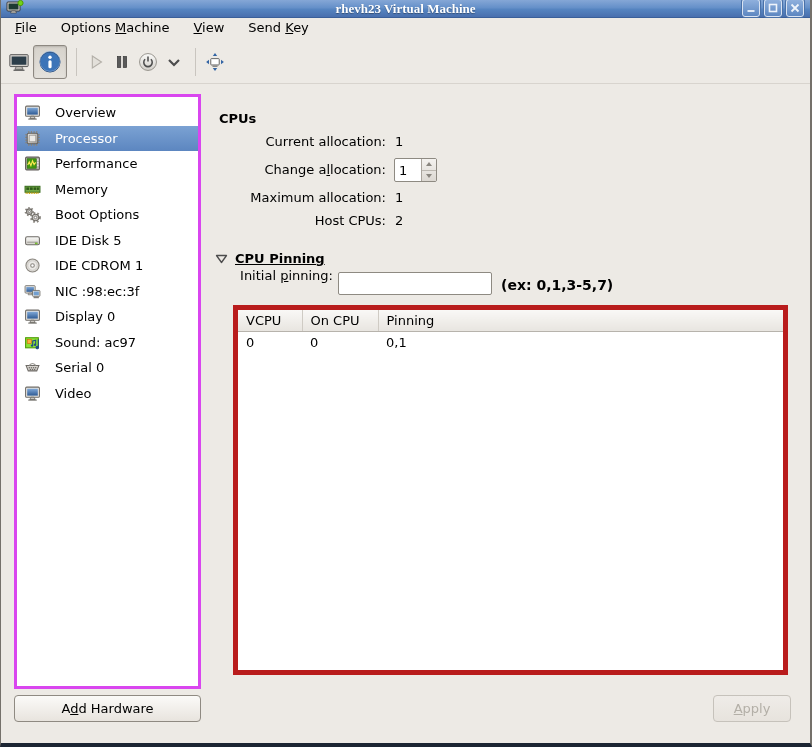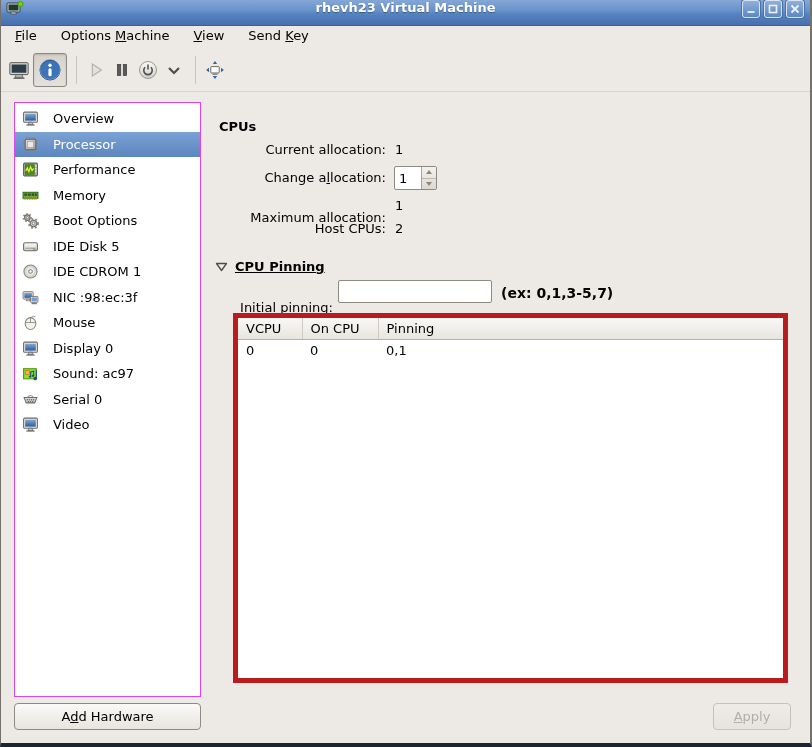--- a/index.html
+++ b/index.html
@@ -8,24 +8,24 @@
 
   .window {
     width: 812px; height: 747px; position: relative; overflow: hidden;
     background: #edeae5;
     border-left: 1px solid #75716b; border-right: 2px solid #75716b;
     border-bottom: 4px solid #1c2533;
   }
 
   
   .titlebar {
-    height: 26px; position: relative;
+    height: 18px; position: relative;
     background: linear-gradient(#85a7d6 0%, #6590c9 45%, #5584c0 55%, #496fae 100%);
     border-bottom: 1px solid #3a5f99;
-    display: flex; align-items: flex-start;
+    display: flex; align-items: flex-end; font-family: Liberation Serif, serif;
   }
   .titlebar-icon { margin-left: 5px; width: 18px; height: 18px; }
   .title-text {
     position: absolute; left: 0; right: 0; text-align: center;
     color: #fff; font-weight: bold; font-size: 13px;
     text-shadow: 0 1px 1px rgba(0,0,0,.35);
   }
   .win-buttons { margin-left: auto; display: flex; gap: 4px; padding-right: 6px; }
   .win-btn {
     width: 18px; height: 18px; border-radius: 3px;
@@ -59,21 +59,21 @@
     box-shadow: inset 0 1px 2px rgba(0,0,0,.15);
   }
   .tb-btn.narrow { width: 24px; }
   .tb-sep { width: 1px; height: 28px; background: #c9c5bf; margin: 0 7px; }
 
   
   .content { position: relative; height: 651px; background:#edeae5; }
 
   .sidebar {
     position: absolute; left: 13px; top: 10px; width: 187px; height: 595px;
-    background: #fff; border: 1px solid #d946ef; padding-top: 3px; overflow: hidden;
+    background: #fff; border: 3px solid #d946ef; padding-top: 3px; overflow: hidden;
   }
   .side-row { height: 25.5px; display: flex; align-items: center; padding-left: 7px; cursor: default; }
   .side-row .icon16 { width: 17px; height: 17px; flex: 0 0 17px; }
   .side-row .side-label { padding-left: 14px; white-space: nowrap; }
   .side-row.selected {
     background: linear-gradient(#7ba2d3, #5c86c0);
     color: #fff;
   }
 
   .btn {
@@ -92,41 +92,41 @@
 
   
   .section-heading { position: absolute; font-weight: bold; }
   .cpus-heading { left: 218px; top: 27px; }
 
   .form-label { position: absolute; left: 218px; width: 167px; text-align: right; white-space: nowrap; }
   .form-value { position: absolute; left: 394px; }
 
   .lbl-current { top: 50px; }  .val-current { top: 50px; }
   .lbl-change  { top: 78px; }
-  .lbl-max     { top: 106px; margin-top: 12px; } .val-max     { top: 106px; }
+  .lbl-max     { top: 106px; } .val-max     { top: 106px; }
   .lbl-host    { top: 129px; } .val-host    { top: 129px; }
 
   .spinbox {
     position: absolute; left: 393px; top: 74px; width: 43px; height: 24px;
     border: 1px solid #8e8a82; background: #fff; display: flex; border-radius: 2px;
   }
   .spin-input {
     width: 26px; border: 0; outline: none; font: 13px "DejaVu Sans", sans-serif;
     padding-left: 4px; background: transparent;
   }
   .spin-btns { width: 15px; border-left: 1px solid #a9a49c; display:flex; flex-direction: column; background: linear-gradient(#f4f2ef,#dcd8d2); }
   .spin-up, .spin-down { flex: 1; display:flex; align-items:center; justify-content:center; }
   .spin-up { border-bottom: 1px solid #bcb8b1; }
   .arr-up { width:0; height:0; border-left:3.5px solid transparent; border-right:3.5px solid transparent; border-bottom:4px solid #8a867f; }
   .arr-down { width:0; height:0; border-left:3.5px solid transparent; border-right:3.5px solid transparent; border-top:4px solid #8a867f; }
 
   .pinning-heading { left: 234px; top: 167px; text-decoration: underline; }
   .expander-arrow { position: absolute; left: 214px; top: 169px; }
 
-  .lbl-initial { position: absolute; left: 218px; top: 208px; width: 114px; text-align: right; white-space: nowrap; }
+  .lbl-initial { position: absolute; left: 218px; top: 184px; width: 114px; text-align: right; white-space: nowrap; }
   .pinning-input {
     position: absolute; left: 337px; top: 188px; width: 154px; height: 23px;
     border: 1px solid #8e8a82; border-radius: 2px; background: #fff;
     font: 13px "DejaVu Sans", sans-serif; padding: 0 4px; outline: none;
   }
   .pinning-hint { position: absolute; left: 500px; top: 193px; font-size: 14px; font-weight: bold; }
 
   .pin-table {
     position: absolute; left: 232px; top: 221px; width: 555px; height: 370px;
     background: #fff; border: 5px solid #b91c1c;
@@ -386,26 +386,20 @@
         <svg class="icon16">
             <use href="#sym-cdrom"></use>
           </svg>
         <span class="side-label">IDE CDROM 1</span>
       </div>
       <div class="side-row">
         <svg class="icon16">
             <use href="#sym-nic"></use>
           </svg>
         <span class="side-label">NIC :98:ec:3f</span>
-      </div>
-      <div class="side-row">
-        <svg class="icon16">
-            <use href="#sym-mouse"></use>
-          </svg>
-        <span class="side-label">Mouse</span>
       </div>
       <div class="side-row">
         <svg class="icon16">
             <use href="#sym-monitor"></use>
           </svg>
         <span class="side-label">Display 0</span>
       </div>
       <div class="side-row">
         <svg class="icon16">
             <use href="#sym-sound"></use>

